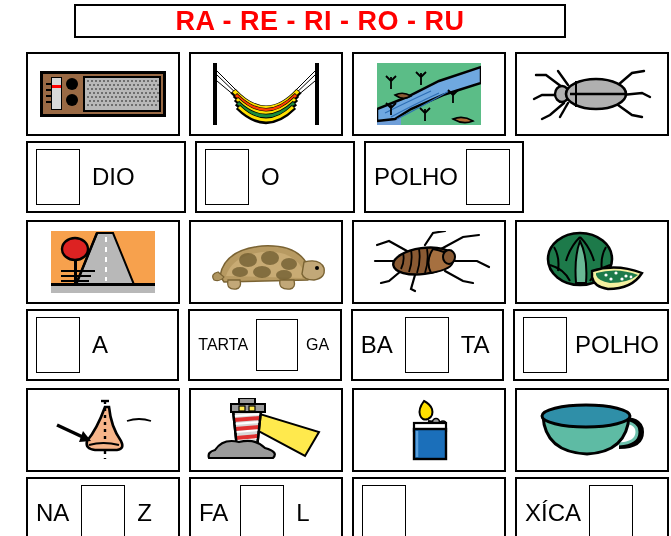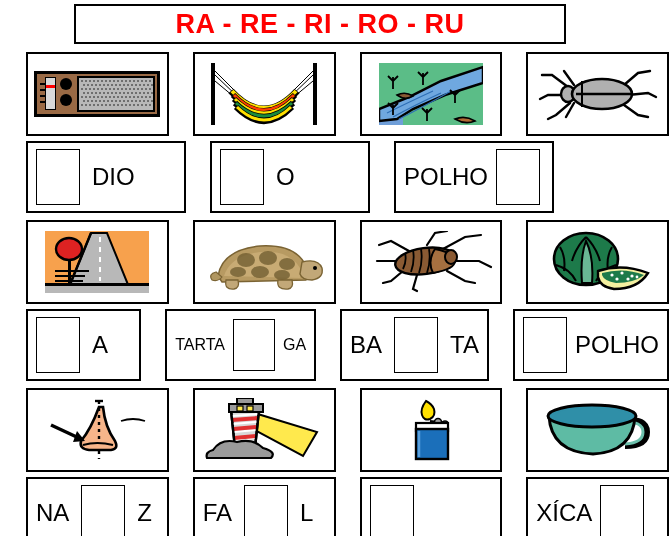--- a/index.html
+++ b/index.html
@@ -19,21 +19,21 @@
     width: 671px;
     height: 536px;
   }
 
   
   .title-box {
     position: absolute;
     left: 74px;
     top: 4px;
     width: 492px;
-    height: 40px;
+    height: 34px;
     border: 2px solid #000000;
     box-sizing: border-box;
     display: flex;
     align-items: center;
     justify-content: center;
     background: #ffffff;
   }
   .title-text {
     color: #ff0000;
     font-size: 27px;
@@ -45,21 +45,21 @@
 
   
   .grid {
     position: absolute;
     left: 2px;
     top: 52px;
     width: 667px;
   }
   .band {
     display: flex;
-    gap: 24px;
+    gap: 9px;
     margin-bottom: 5px;
     padding-left: 24px;
   }
   .band.text-band {
     margin-bottom: 7px;
   }
   .cell {
     width: 160px;
     box-sizing: border-box;
     border: 2px solid #000000;

